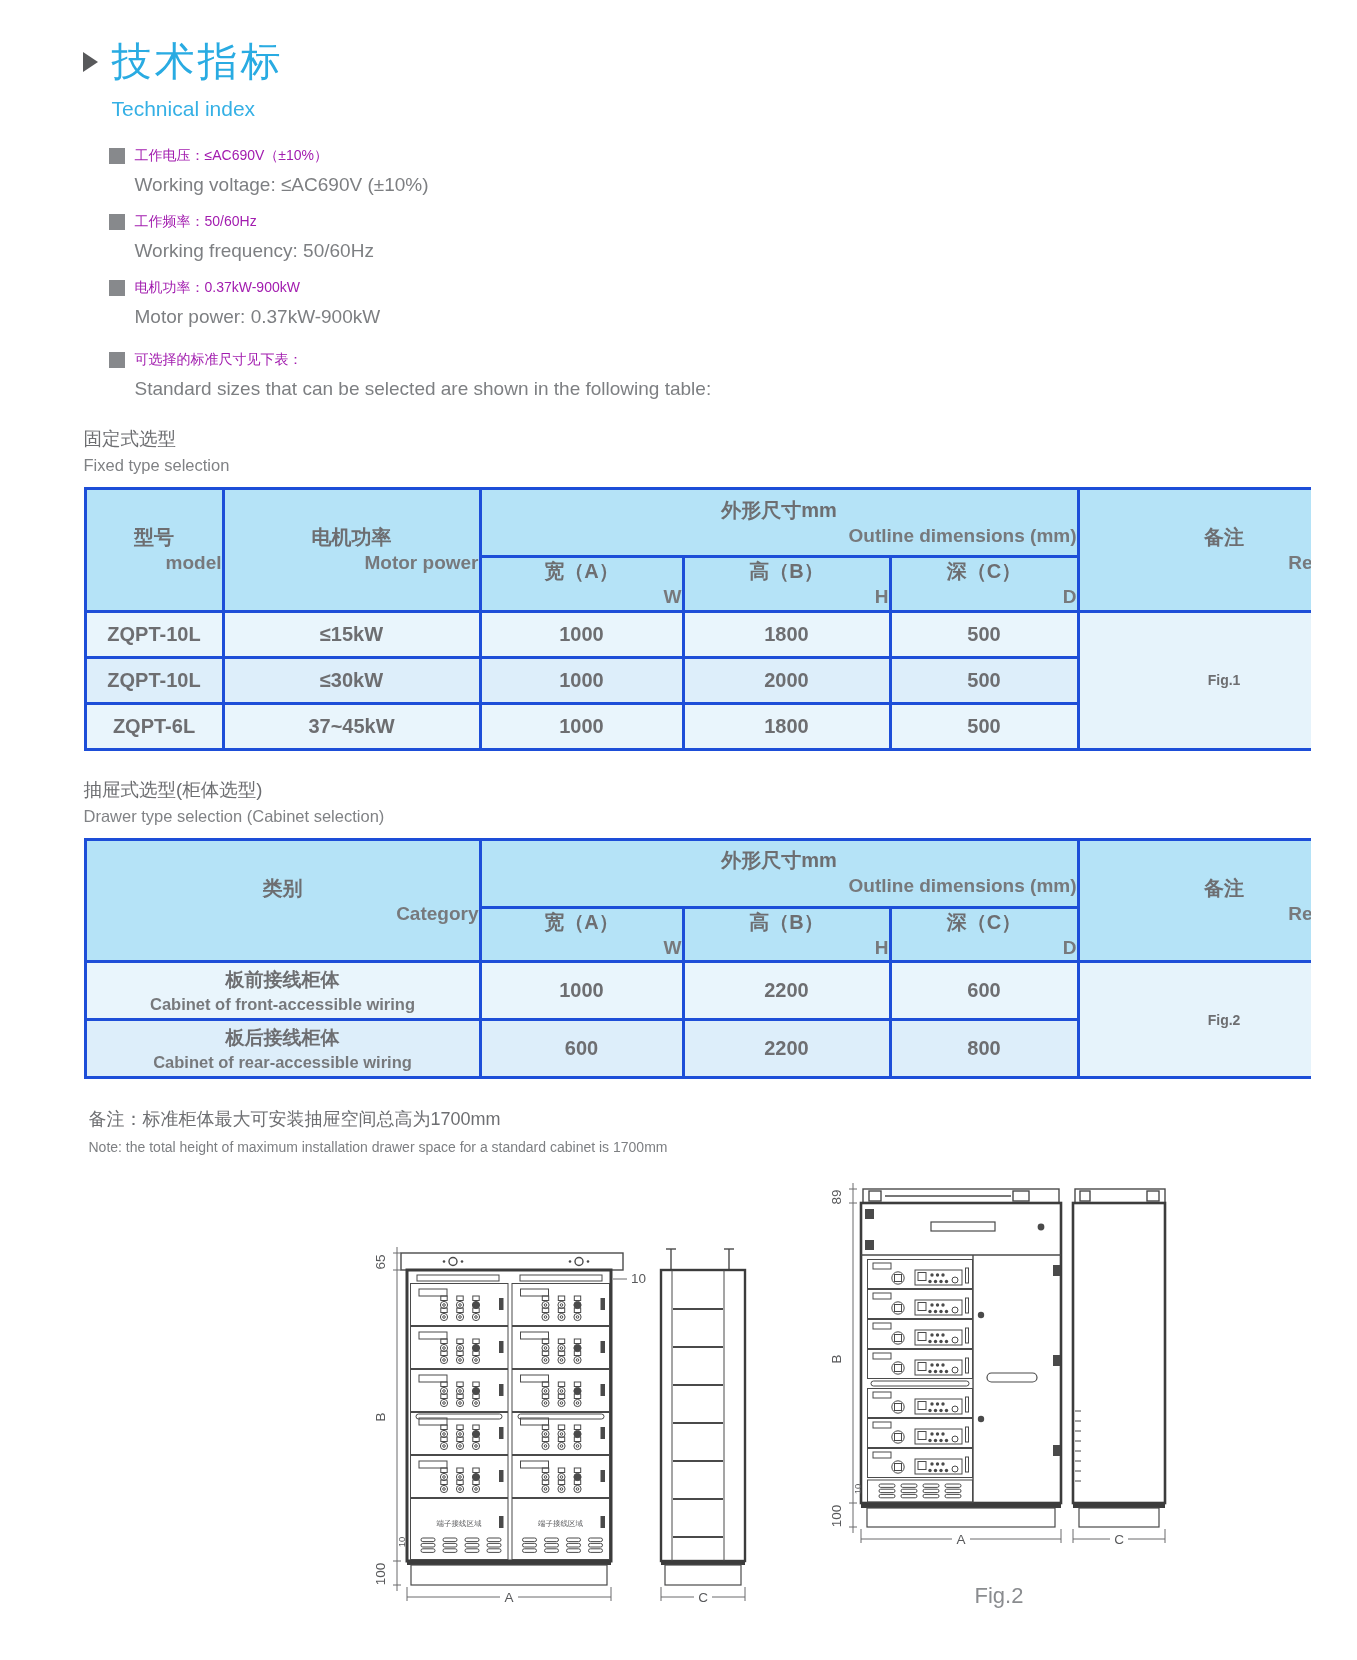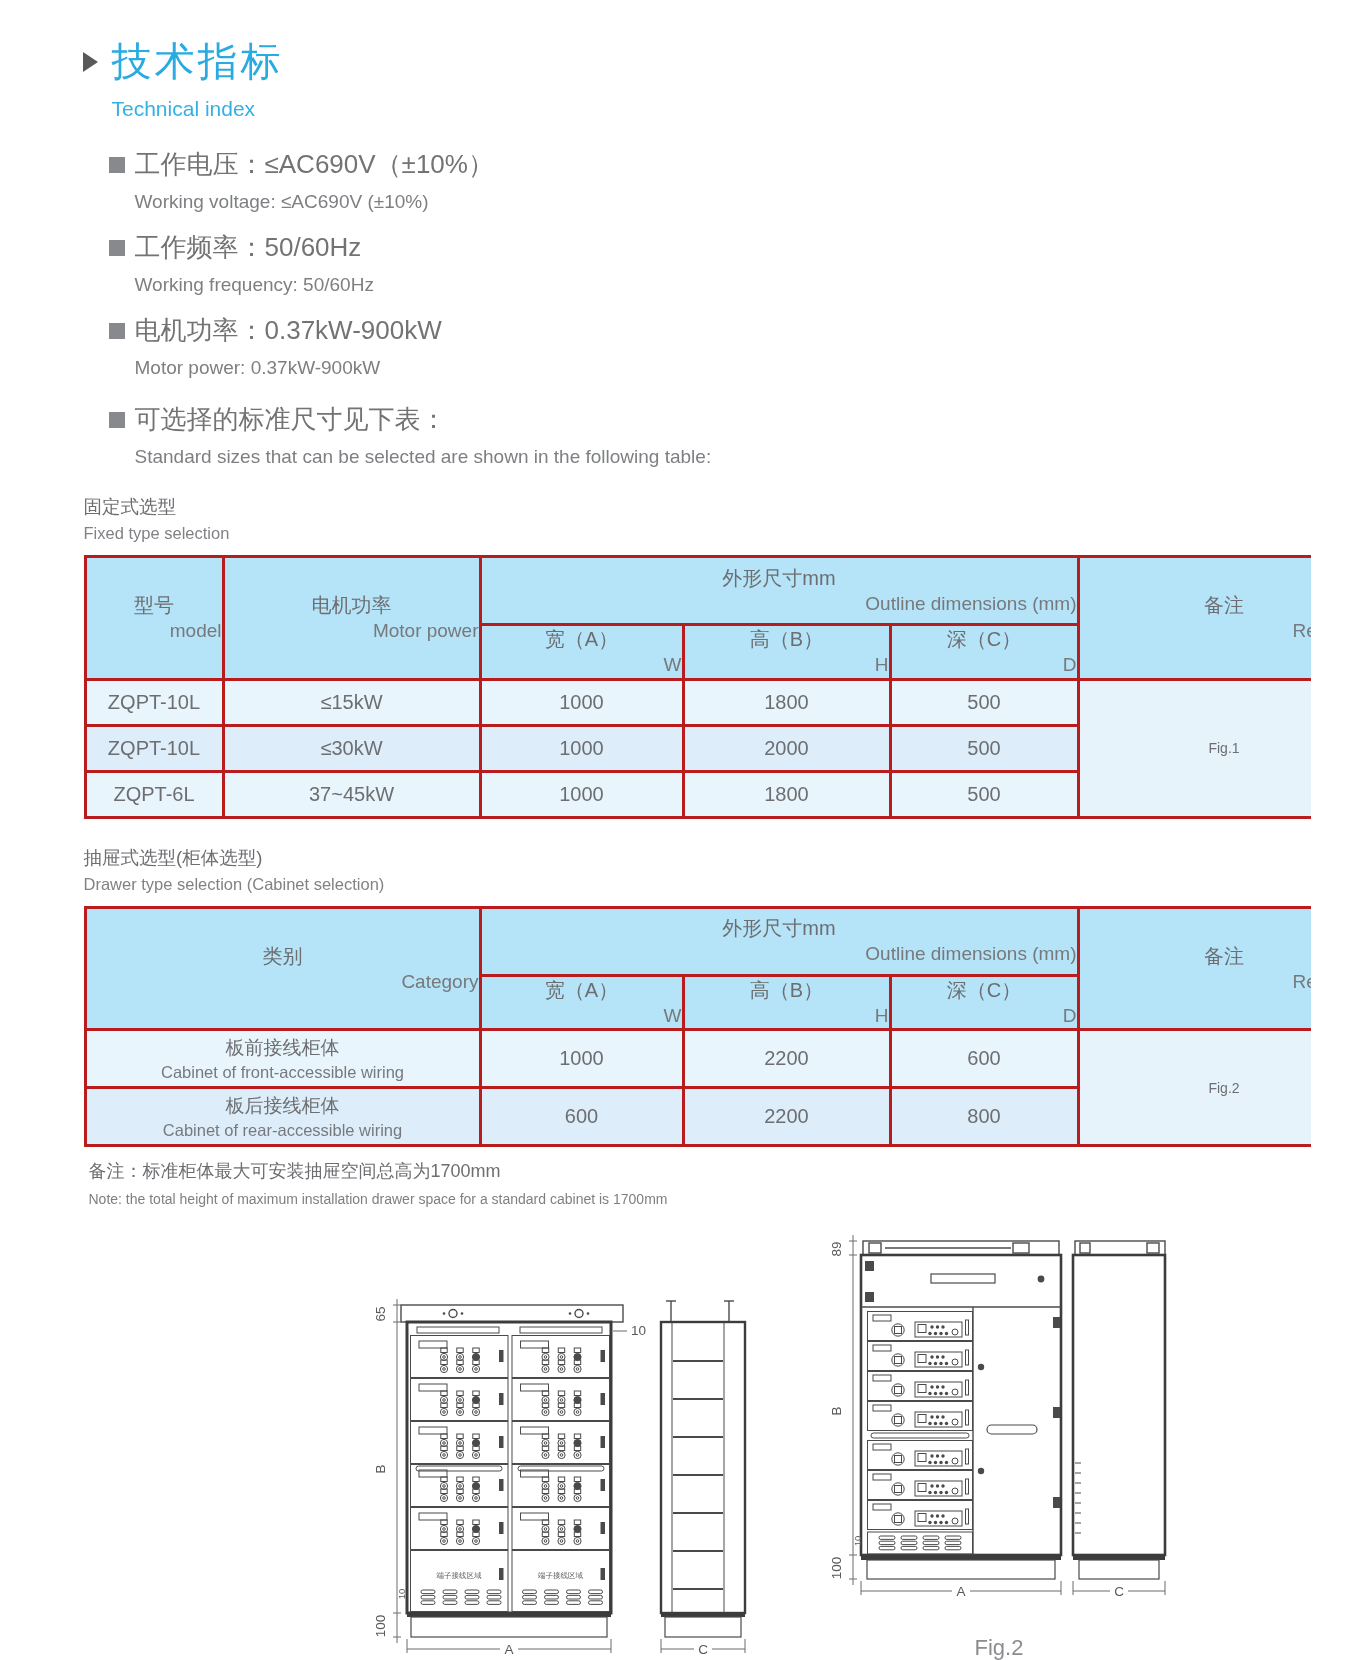--- a/index.html
+++ b/index.html
@@ -12,42 +12,42 @@
   .hdr { padding:34px 0 0 36px; }
   .title-row { display:flex; align-items:center; }
   .tri { width:0; height:0; border-left:15px solid #58595b; border-top:10px solid transparent; border-bottom:10px solid transparent; margin-right:14px; }
   .title-zh { font-size:40px; letter-spacing:3px; color:#29abe2; font-weight:normal; }
   .title-en { font-size:21px; color:#35b0e5; margin:8px 0 0 29px; }
   
   .specs { display:flex; margin:26px 0 0 62px; }
   .specs .colL { width:645px; }
   .specs .colR { flex:1; }
   .spec-item { margin-bottom:17px; }
-  .spec-zh-line { font-size:26px; color:#737373; display:flex; align-items:center; }
+  .spec-zh-line { font-size:14px; color:#a21caf; display:flex; align-items:center; }
   .bullet { display:inline-block; width:16px; height:16px; background:#87898c; margin-right:10px; flex:0 0 auto; }
   .spec-en-line { font-size:19px; color:#7d7f82; margin:9px 0 0 26px; }
   .sizes-block { margin:6px 0 0 62px; }
   
   .sec { margin:26px 0 0 37px; }
   .sec-zh { font-size:18.5px; color:#6d6e71; }
   .sec-en { font-size:16.5px; color:#808285; margin-top:5px; }
   
   table.t { border-collapse:collapse; table-layout:fixed; width:1285px; margin:12px 0 0 37px; }
-  table.t th, table.t td { border:3px solid #b91c1c; text-align:center; vertical-align:middle; padding:0; font-weight:normal; }
+  table.t th, table.t td { border:3px solid #1d4ed8; text-align:center; vertical-align:middle; padding:0; font-weight:bold; }
   table.t th { background:#b5e3f7; }
   table.t .zh { font-size:20px; line-height:1.35; }
   table.t .en { font-size:19px; line-height:1.3; color:#77797c;text-align:right; }
   tr.hr1 { height:68px; } tr.hr2 { height:52px; }
   .t1 tbody tr { height:46px; } .t2 tbody tr { height:58px; }
   table.t tbody td { font-size:20px; background:#e9f5fc; }
   table.t tbody tr.alt td { background:#ddeefa; }
   table.t td.remark { background:#e6f3fb; font-size:14px; }
   .cat-zh { font-size:19px; } .cat-en { font-size:16.5px; color:#77797c; margin-top:2px; }
   
-  .note { margin:12px 0 0 42px; }
+  .note { margin:28px 0 0 42px; }
   .note-zh { font-size:18px; color:#6d6e71; }
   .note-en { font-size:14px; color:#7d7f82; margin-top:8px; }
   
   .figs { display:flex; align-items:flex-start; margin:4px 0 0 320px; gap:60px; }
   .figwrap1 { margin-top:58px; }
   .figcap { text-align:center; font-size:22px; color:#8a8c8f; margin-top:14px; }
   svg.fig { display:block; }
   svg.fig text { font-family:"Liberation Sans", sans-serif; fill:#58595b; }
   .dim { font-size:13.5px; }
   .dim-sm { font-size:9.5px; }

